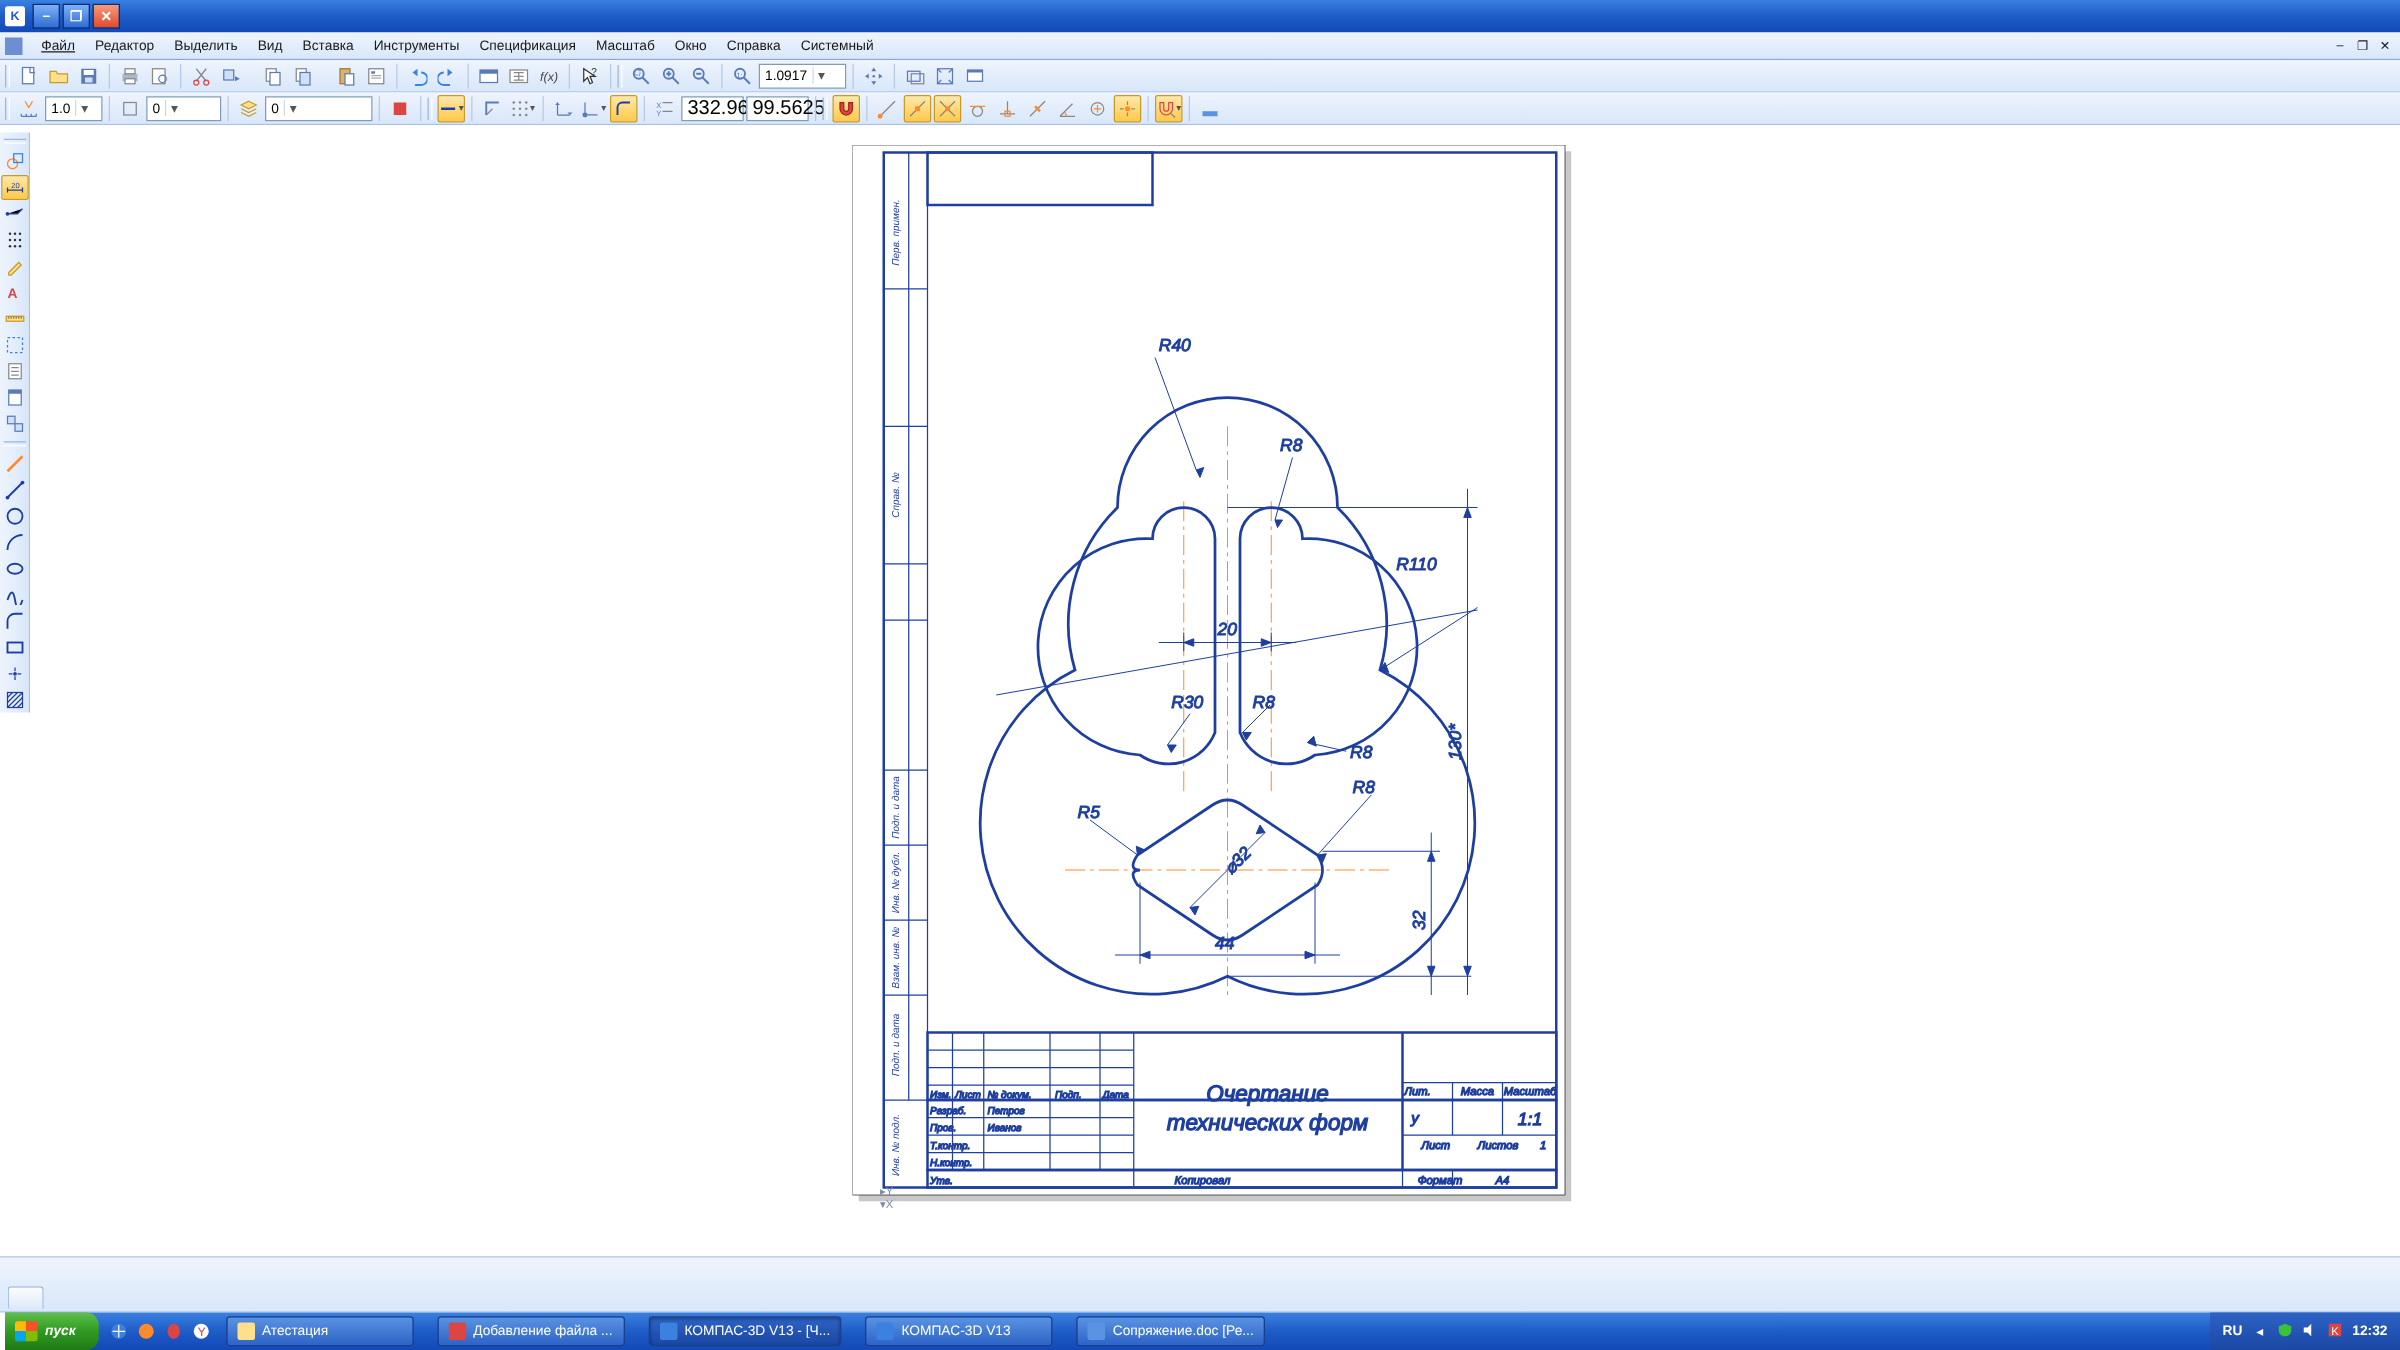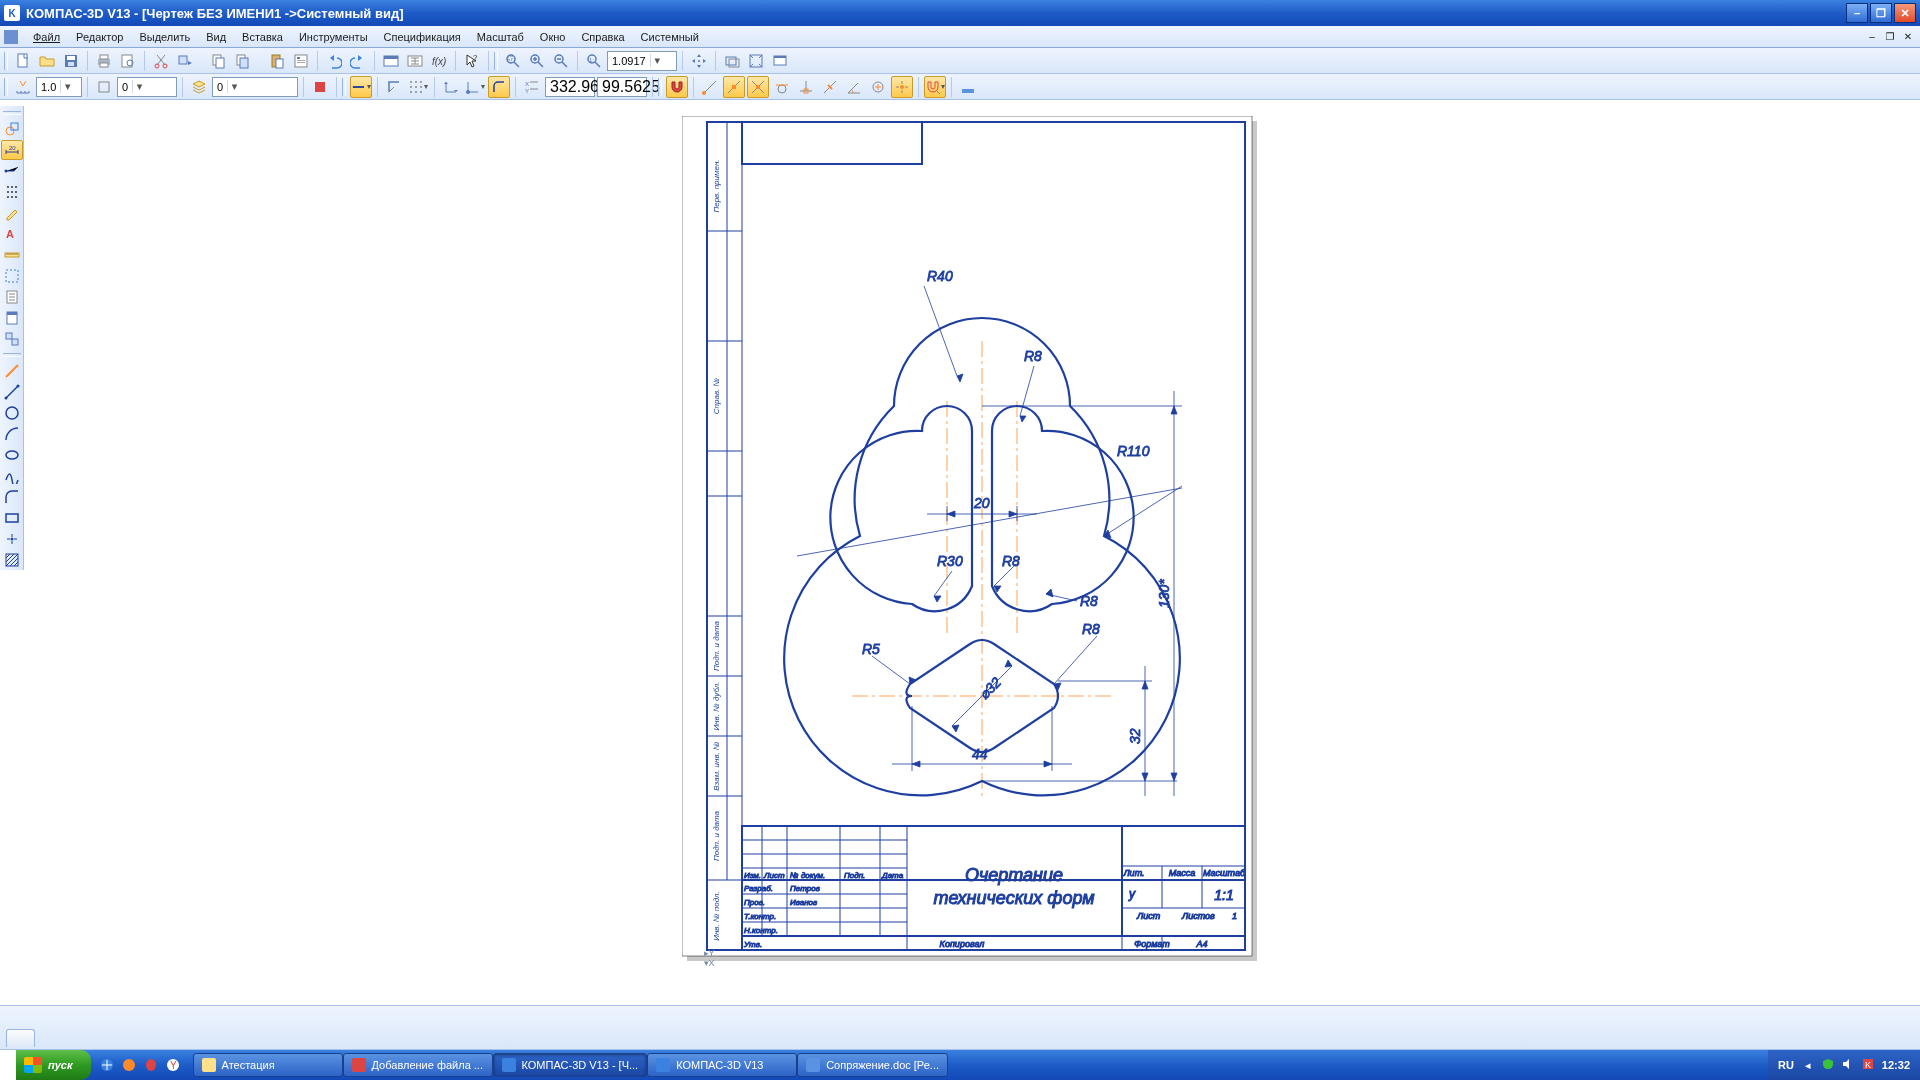--- a/index.html
+++ b/index.html
@@ -43,44 +43,43 @@
   
   .workarea{ position:absolute; left:24px; top:106px; right:0; bottom:75px; background:#fff; overflow:hidden;}
   .canvas-holder{ position:absolute; left:50%; top:10px; transform:translateX(-50%); }
   svg.drawing{ display:block; }
 
   
   .prop-bar{ position:absolute; left:0; right:0; bottom:30px; height:45px; background:linear-gradient(to bottom,#eef4fd,#d9e7fa); border-top:1px solid #a9c1e8; border-bottom:1px solid #a9c1e8;}
   .prop-bar .tab{ position:absolute; left:6px; bottom:2px; height:18px; padding:0 12px; background:linear-gradient(to bottom,#fdfdfd,#dde9f9); border:1px solid #9ab5e2; border-bottom:none; border-radius:3px 3px 0 0; font-size:10px; display:flex;align-items:center;}
 
   
-  .taskbar{ position:absolute; left:16px; right:0; bottom:0; height:30px; background:linear-gradient(to bottom,#3a81e0,#1e5cc7 50%,#1249b7); display:flex; align-items:center;}
+  .taskbar{ position:absolute; left:4px; right:0; bottom:0; height:30px; background:linear-gradient(to bottom,#3a81e0,#1e5cc7 50%,#1249b7); display:flex; align-items:center;}
   .start-btn{ height:30px; padding:0 18px 0 8px; background:linear-gradient(to bottom,#5fbf4a,#2f9a22 50%,#1f7a15); color:#fff; font-weight:bold; font-style:italic; display:flex;align-items:center; gap:6px; border-radius:0 10px 10px 0;}
   .start-btn .win-logo{ width:18px;height:16px; background:
      conic-gradient(#f35325 0 25%,#81bc06 25% 50%,#05a6f0 50% 75%,#ffba08 75% 100%);
      border-radius:2px;}
   .ql{ display:flex; gap:2px; margin-left:6px;}
   .ql .ico-wrap{ width:20px;height:22px;display:flex;align-items:center;justify-content:center;}
-  .task-items{ display:flex; gap:0; margin-left:10px; flex:1;}
+  .task-items{ display:flex; gap:19px; margin-left:10px; flex:1;}
   .task-item{ height:24px; min-width:150px; max-width:160px; background:linear-gradient(to bottom,#5a93e2,#2d63c6); border:1px solid #1a3f8c; border-radius:3px; color:#fff; display:flex; align-items:center; padding:0 8px; gap:6px; font-size:11px; overflow:hidden;}
   .task-item.active{ background:linear-gradient(to bottom,#2d63c6,#1a47a3); box-shadow:inset 0 1px 3px rgba(0,0,0,.4);}
   .task-item .ti-icon{ width:14px;height:14px;background:#ffe08a;border-radius:2px;flex-shrink:0;}
   .tray{ background:linear-gradient(to bottom,#2d63c6,#1a47a3); height:30px; display:flex;align-items:center; padding:0 10px; gap:8px; color:#fff; font-size:11px;}
   .tray .lang{ font-weight:bold;}
   .tray .clock{ font-weight:bold;}
   .tray .tri{ width:12px;height:12px; display:flex;align-items:center;justify-content:center;}
 
   .origin-marker{ position:absolute; font-size:9px; color:#7a8aa8;}
 </style>
 </head>
 <body>
 
 <div class="titlebar">
   <span class="app-icon">K</span>
-  <span class="title-text">КОМПАС-3D V13 - [Чертеж БЕЗ ИМЕНИ1 -&gt;Системный вид]</span>
   <div class="win-buttons">
     <div class="win-btn win-min">–</div>
     <div class="win-btn win-max">❐</div>
     <div class="win-btn win-close">✕</div>
   </div>
 </div>
 
 <div class="menubar">
   <span class="mdi-icon"></span>
   <span class="menu-item"><span class="ul">Файл</span></span>

